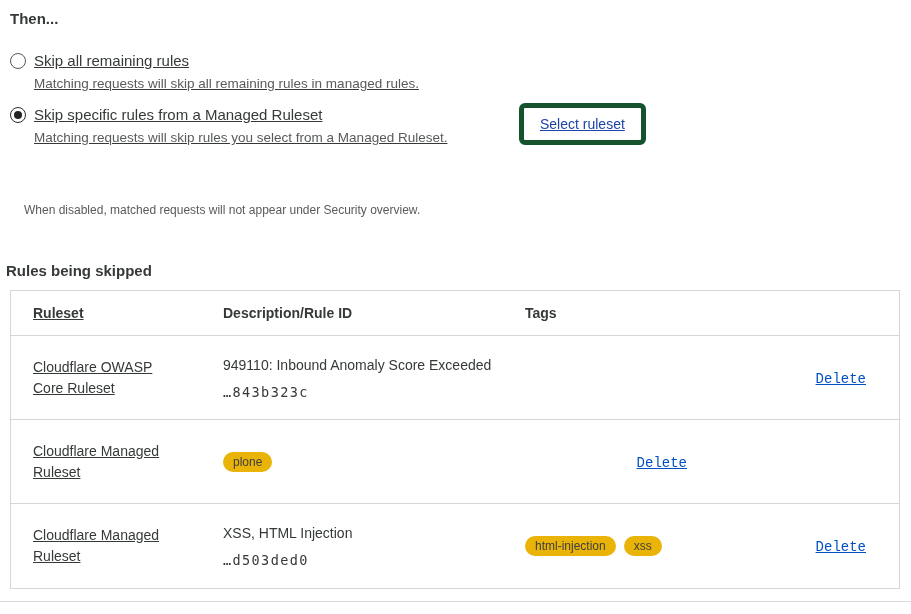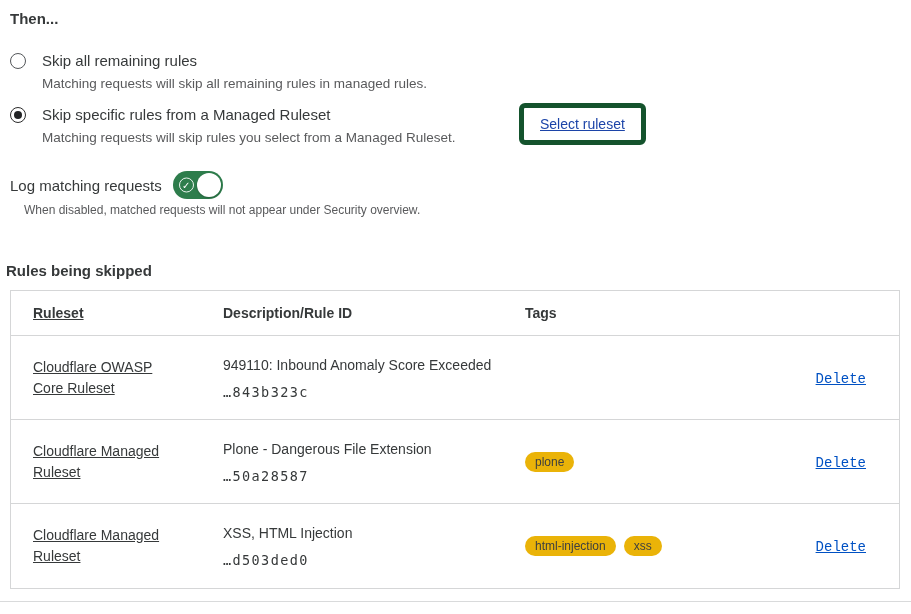--- a/index.html
+++ b/index.html
@@ -9,21 +9,21 @@
     color: #36393a;
     overflow: hidden;
   }
   .page { position: relative; width: 911px; height: 614px; }
 
   .then-heading {
     position: absolute; left: 10px; top: 10px;
     font-size: 15px; font-weight: 700; color: #36393a;
   }
 
-  .radio-option { position: absolute; left: 10px; display: flex; gap: 16px; align-items: flex-start; }
+  .radio-option { position: absolute; left: 10px; display: flex; gap: 8px; align-items: flex-start; text-decoration: underline; }
   .radio-option.opt-0 { top: 50px; }
   .radio-option.opt-1 { top: 104px; }
 
   .radio-circle {
     width: 16px; height: 16px; border-radius: 50%;
     border: 1.5px solid #54575a; background: #fff;
     margin-top: 3px; flex: 0 0 auto;
     display: flex; align-items: center; justify-content: center;
     cursor: pointer;
   }
@@ -126,27 +126,20 @@
         <span class="dot"></span>
       </span>
     <span>
       <div class="radio-label">Skip specific rules from a Managed Ruleset</div>
       <div class="radio-desc">Matching requests will skip rules you select from a Managed Ruleset.</div>
     </span>
   </div>
 
   <button class="select-ruleset-btn">Select ruleset</button>
 
-  <div class="log-row">
-    <span class="log-label">Log matching requests</span>
-    <span class="toggle">
-      <span class="check-badge">✓</span>
-      <span class="knob"></span>
-    </span>
-  </div>
   <div class="log-help">When disabled, matched requests will not appear under Security overview.</div>
 
   <div class="rules-heading">Rules being skipped</div>
 
   <div class="rules-table">
     <div class="t-row t-head">
       <div class="t-cell c-ruleset">Ruleset</div>
       <div class="t-cell">Description/Rule ID</div>
       <div class="t-cell">Tags</div>
       <div class="t-cell"></div>
@@ -159,24 +152,20 @@
       <div class="rule-id">…843b323c</div>
     </div>
     <div class="t-cell c-tags"></div>
     <div class="t-cell c-action">
       <span class="delete-link">Delete</span>
     </div>
   </div>
 
   <div class="t-row">
     <div class="t-cell c-ruleset">Cloudflare Managed Ruleset</div>
-    <div class="t-cell">
-      <div class="rule-desc">Plone - Dangerous File Extension</div>
-      <div class="rule-id">…50a28587</div>
-    </div>
     <div class="t-cell c-tags">
             <span class="tag">plone</span>
           </div>
     <div class="t-cell c-action">
       <span class="delete-link">Delete</span>
     </div>
   </div>
 
   <div class="t-row">
     <div class="t-cell c-ruleset">Cloudflare Managed Ruleset</div>

